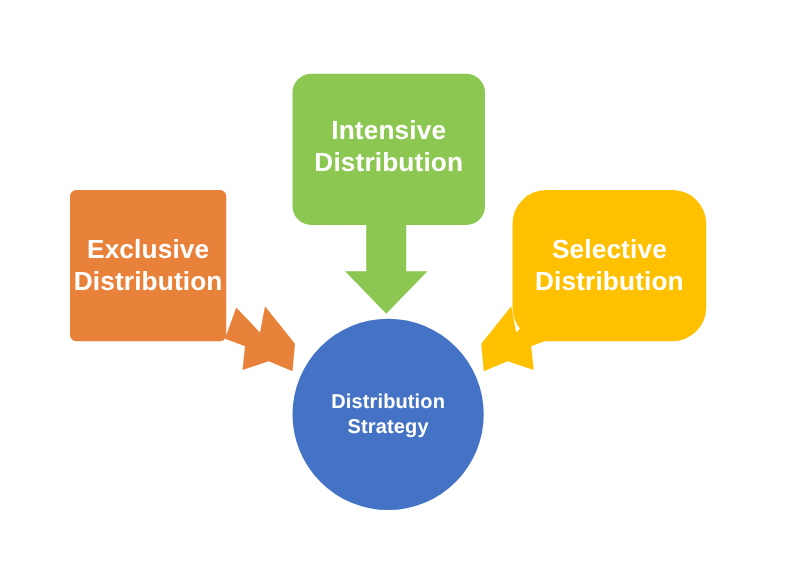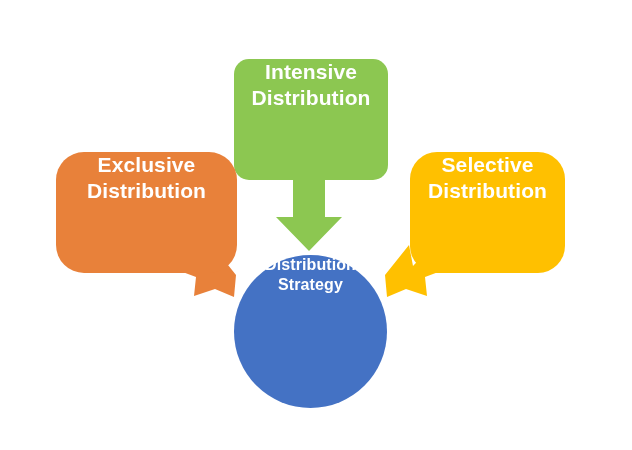--- a/index.html
+++ b/index.html
@@ -14,21 +14,21 @@
     position: relative;
     width: 632px;
     height: 450px;
     background: #ffffff;
     overflow: hidden;
   }
   .node {
     position: absolute;
     box-sizing: border-box;
     display: flex;
-    align-items: flex-start;
+    align-items: center;
     justify-content: center;
     text-align: center;
     color: #ffffff;
     line-height: 1.22;
     white-space: pre-line;
     user-select: none;
   }
 
   
   #box-intensive {
@@ -41,24 +41,24 @@
     font-size: 21px;
     font-weight: 600;
     letter-spacing: 0.1px;
     padding-bottom: 4px;
   }
 
   
   #box-exclusive {
     left: 56px;
     top: 152px;
-    width: 181px;
+    width: 125px;
     height: 121px;
     background: #E8813A;
-    border-radius: 28px;
+    border-radius: 5px;
     font-size: 21px;
     font-weight: 600;
     letter-spacing: 0.1px;
   }
 
   
   #box-selective {
     left: 410px;
     top: 152px;
     width: 155px;

